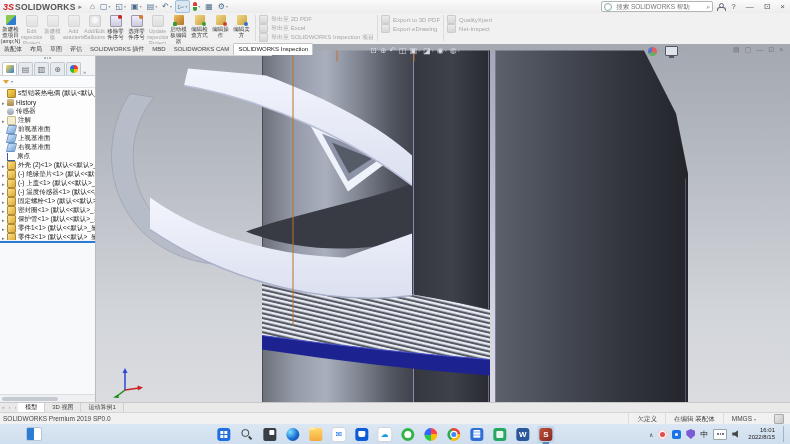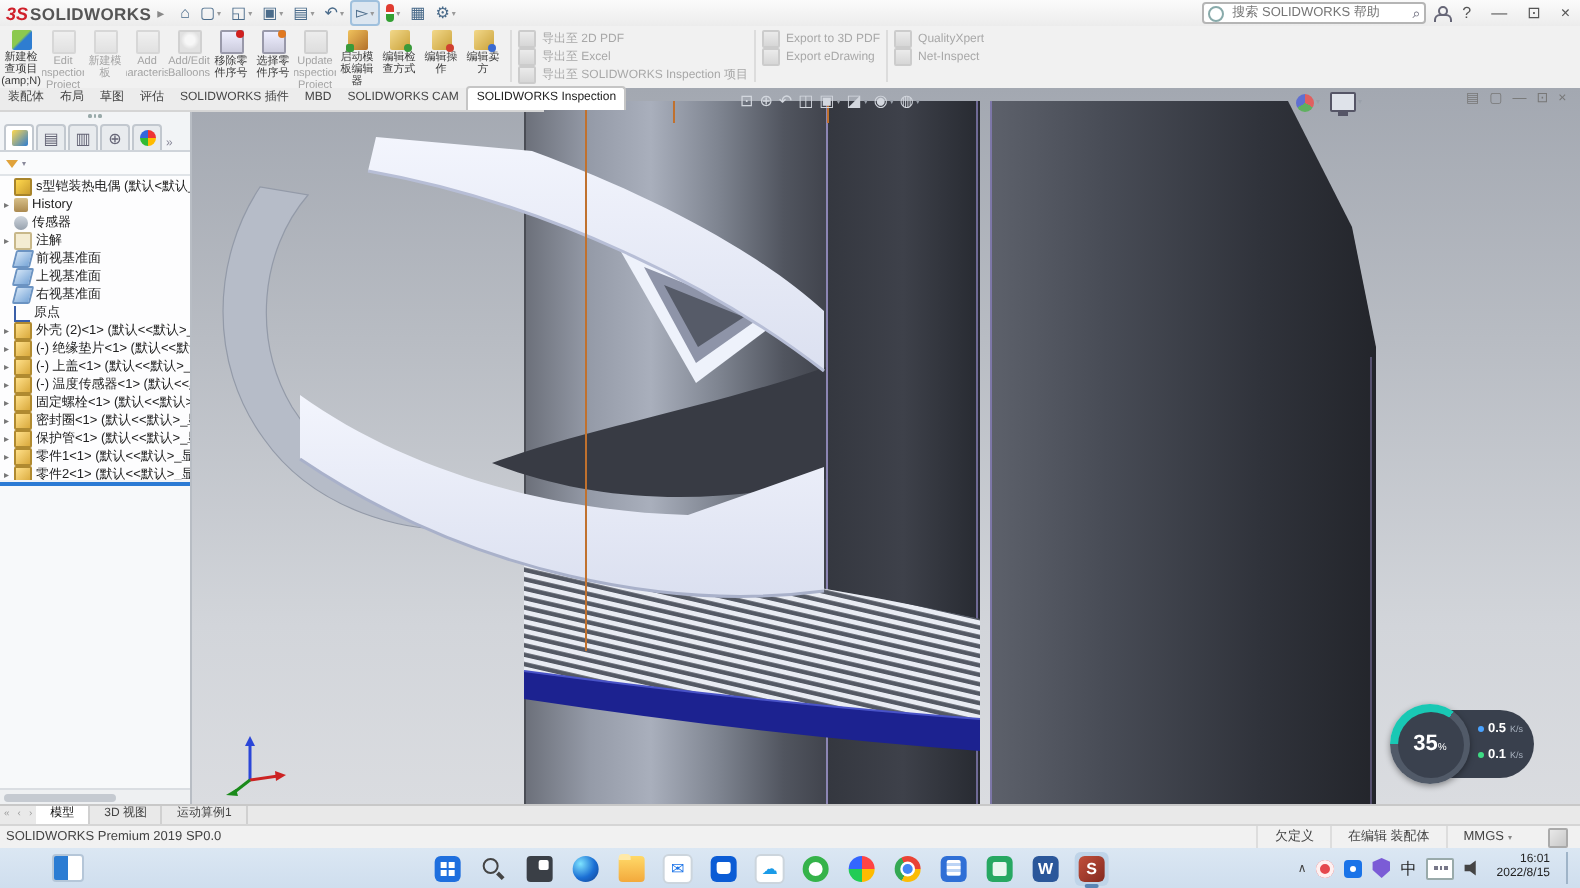--- a/index.html
+++ b/index.html
@@ -502,39 +502,20 @@
 
     <svg id="triad" width="34" height="34">
       <line x1="15" y1="26" x2="15" y2="8" stroke="#2b46d8" stroke-width="1.5"></line>
       <polygon points="15,4 12.5,9 17.5,9" fill="#2b46d8"></polygon>
       <line x1="15" y1="26" x2="29" y2="24" stroke="#cc2222" stroke-width="1.5"></line>
       <polygon points="33,23.5 27.5,21.5 28,26.5" fill="#cc2222"></polygon>
       <line x1="15" y1="26" x2="6" y2="33" stroke="#1a8a1a" stroke-width="1.5"></line>
       <polygon points="3,33.5 8,30.5 9,34" fill="#1a8a1a"></polygon>
     </svg>
 
-    <div id="badge">
-      <div class="pill"></div>
-      <div class="gauge">
-        <div class="inner">
-          <span class="pv">35</span>
-          <span class="pu">%</span>
-        </div>
-      </div>
-      <div class="brow up">
-        <span class="dot"></span>
-        <span class="val">0.5</span>
-        <span class="unit">K/s</span>
-      </div>
-      <div class="brow down">
-        <span class="dot"></span>
-        <span class="val">0.1</span>
-        <span class="unit">K/s</span>
-      </div>
-    </div>
   </div>
 
   <div id="tabrow" class="abs">
 
       <span class="ctab">装配体</span>
 
       <span class="ctab">布局</span>
 
       <span class="ctab">草图</span>
 

